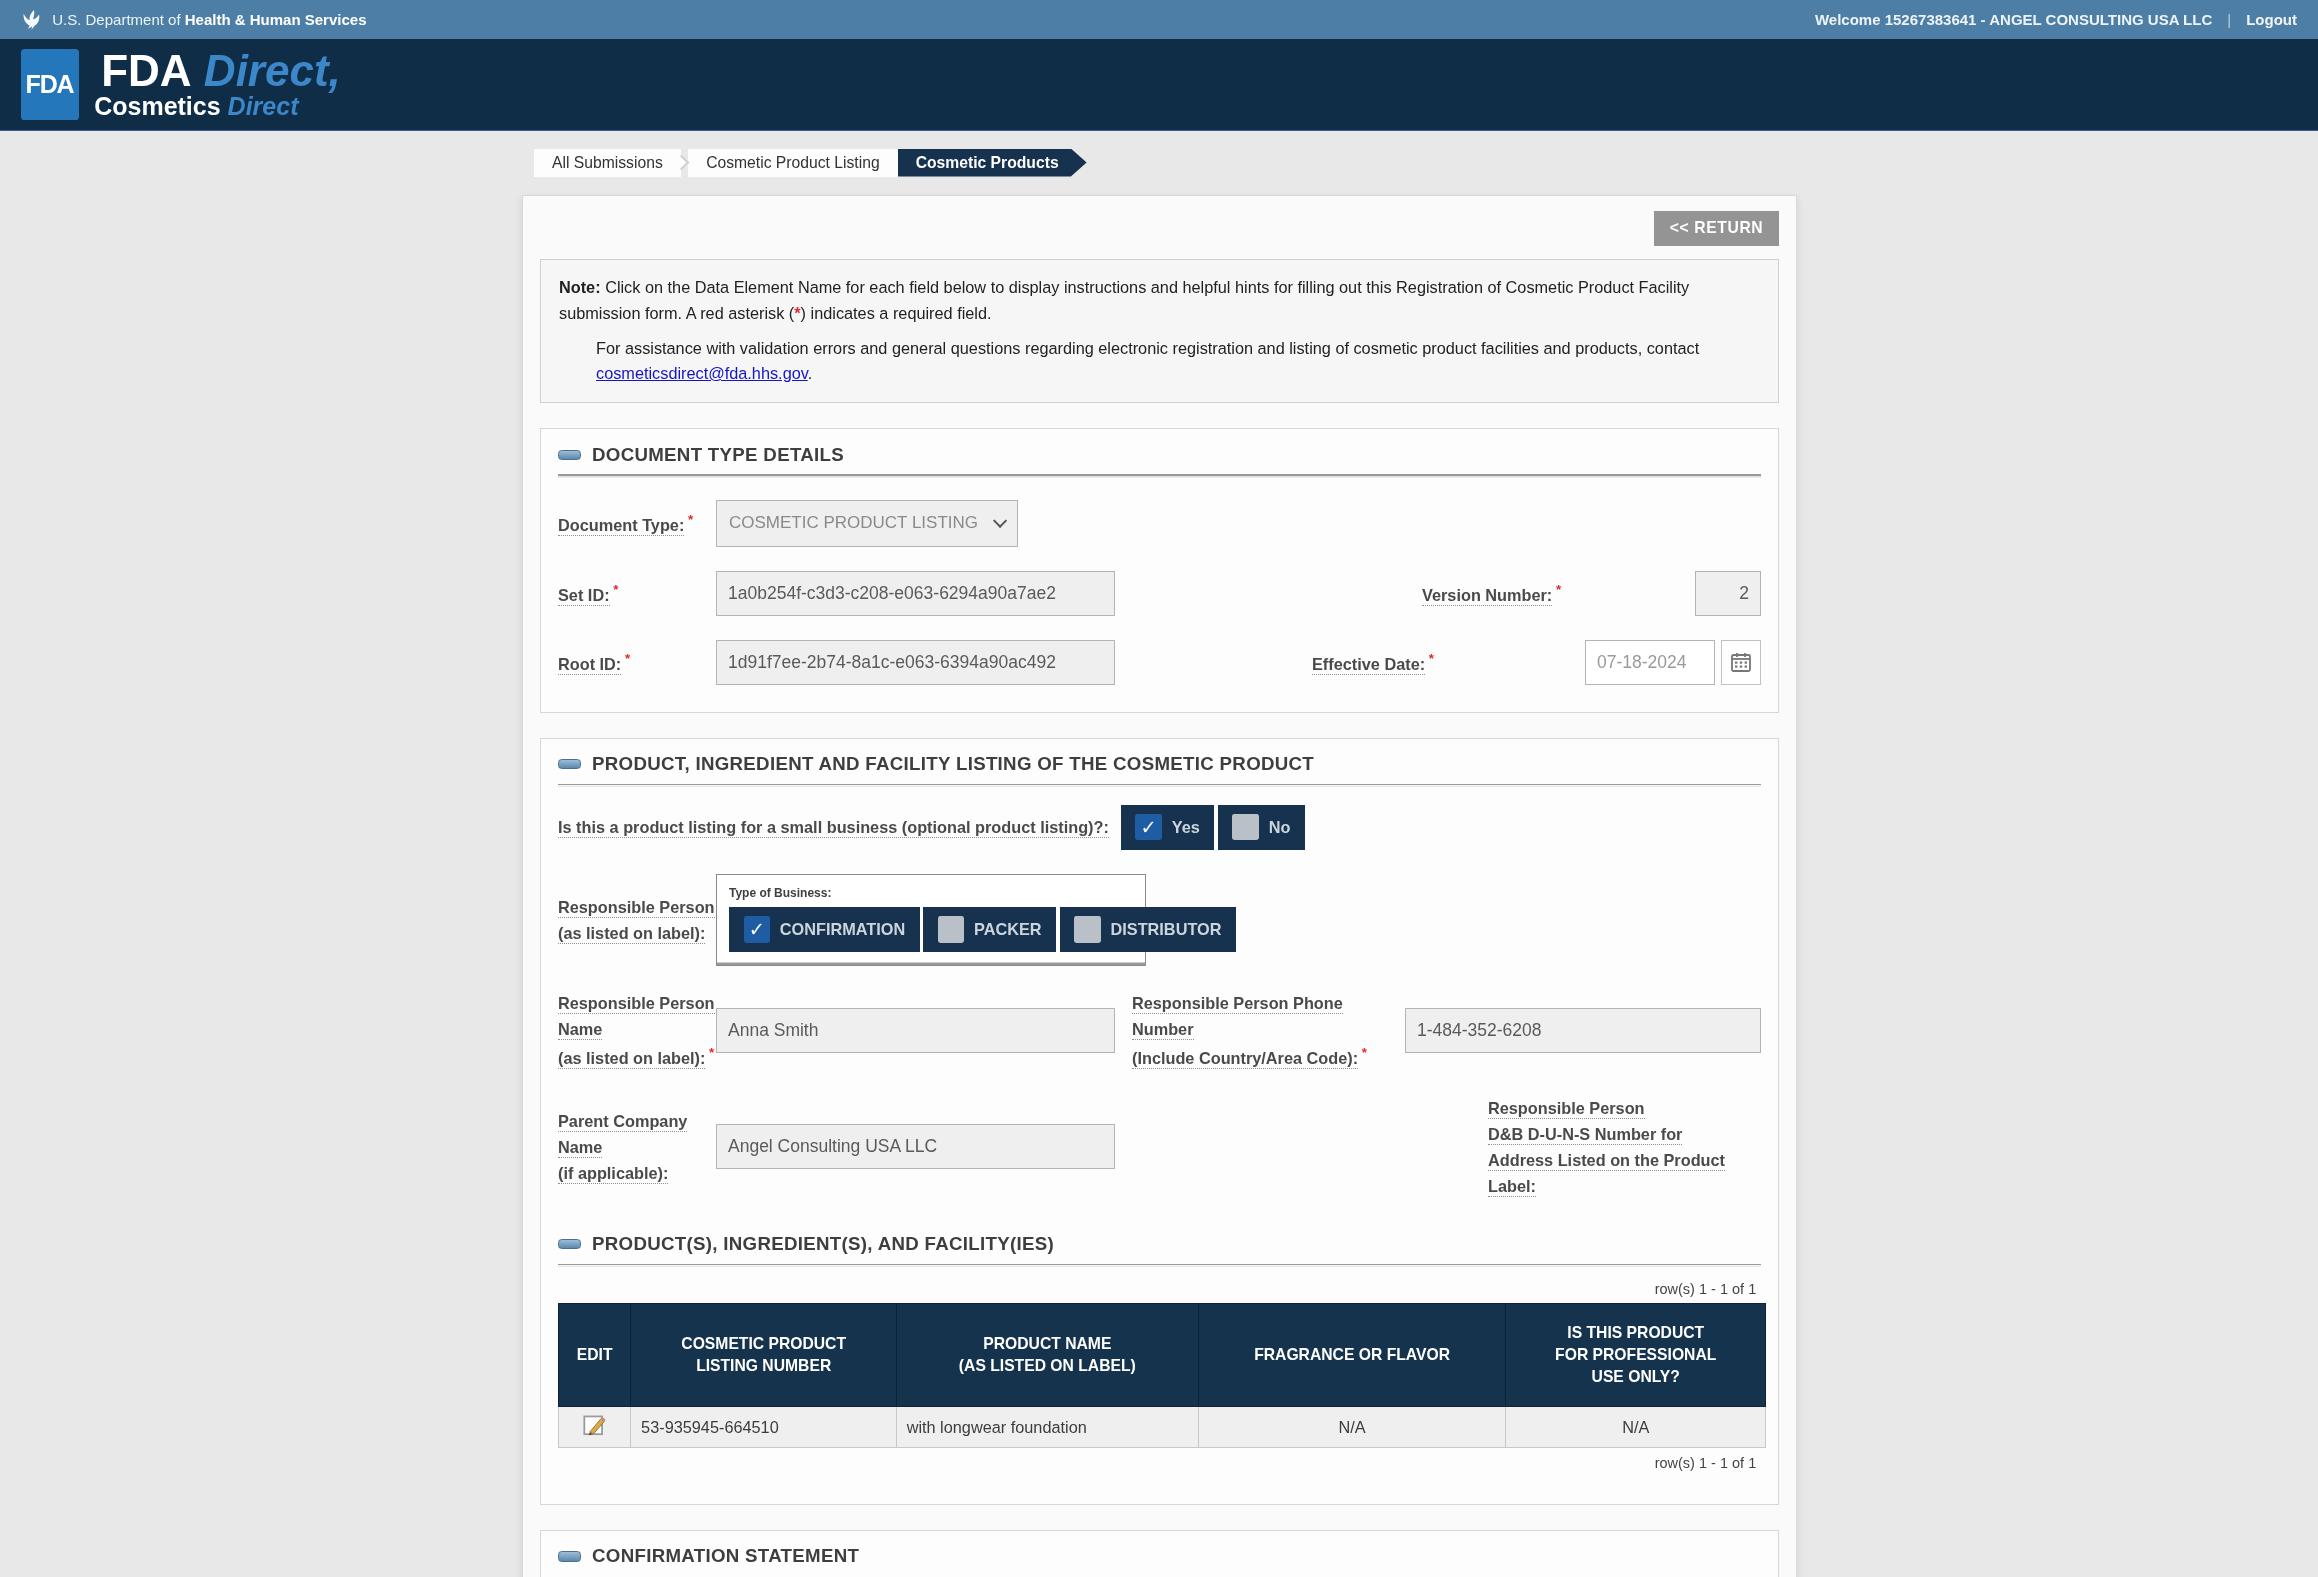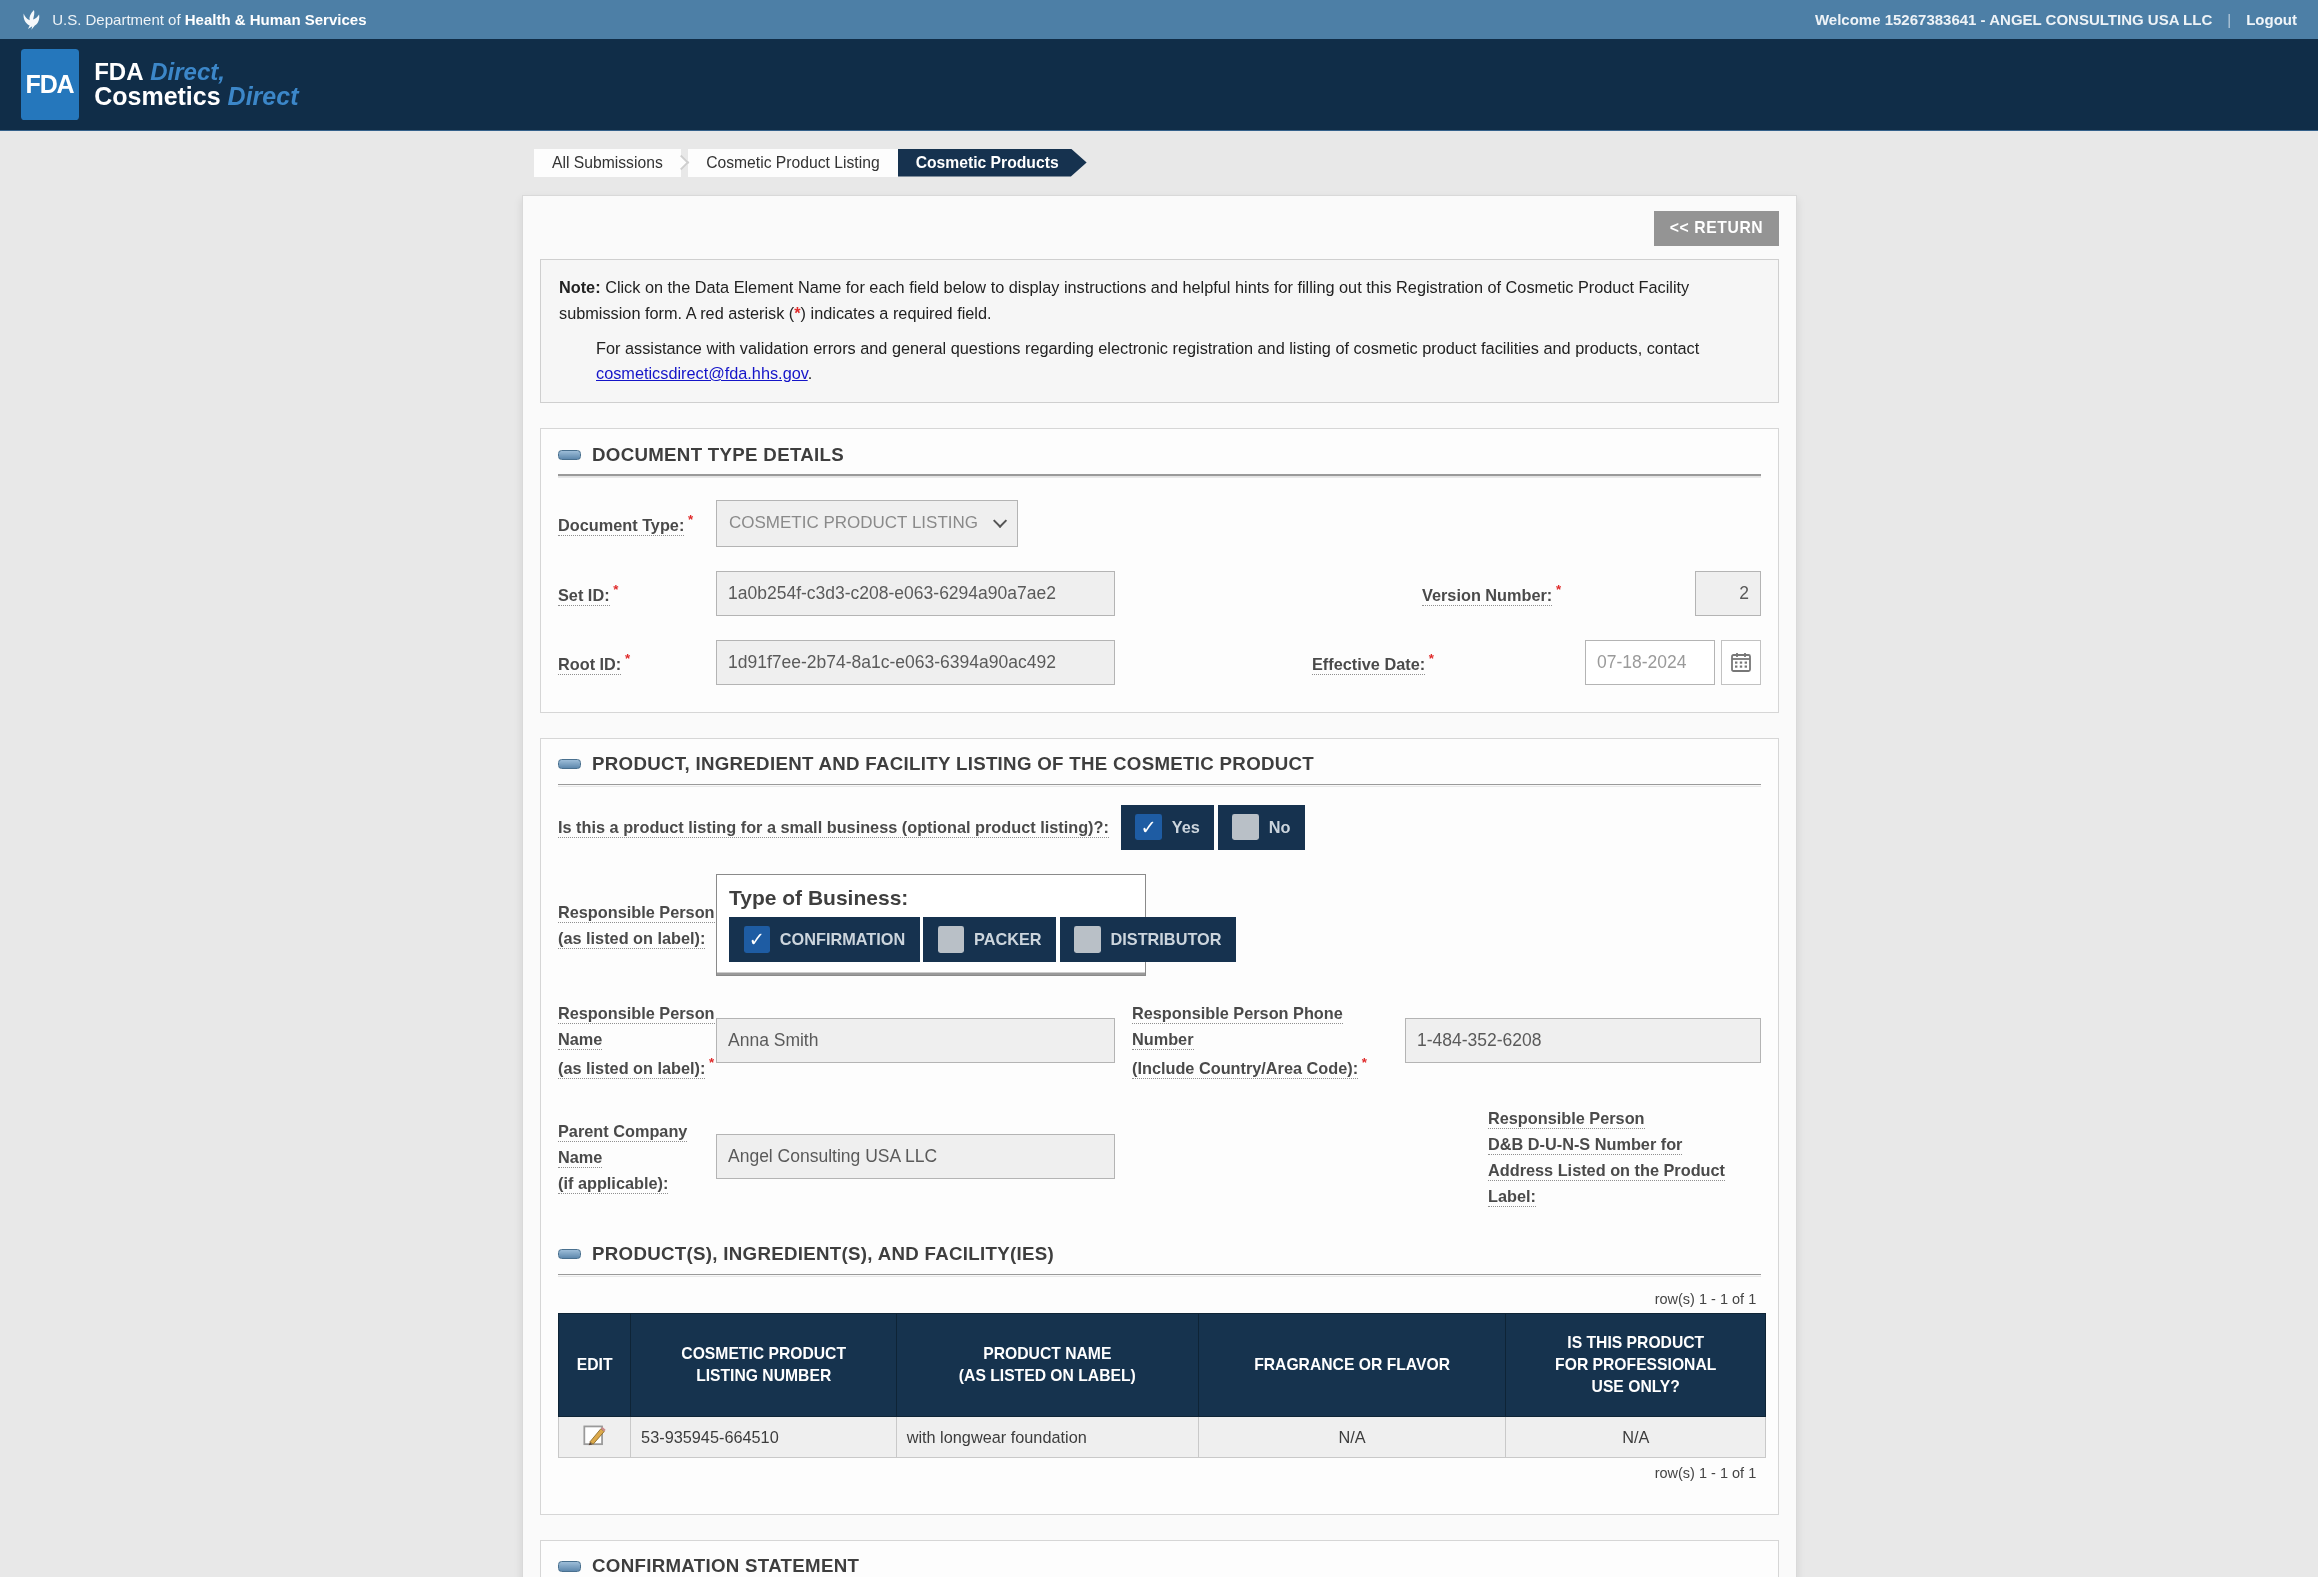--- a/index.html
+++ b/index.html
@@ -15,21 +15,21 @@
   .topbar a { color:#f0f5f9; text-decoration:none; font-weight:bold; }
   .dept b { font-weight:bold; color:#fff; }
 
   
   .site-header { height:92px; background:#102d48; display:flex; align-items:center;
     padding:0 20.5px; border-bottom:1.8px solid #35618a; }
   .brand-box { width:58px; height:71px; background:#2577bc; border-radius:3.6px;
     display:flex; align-items:center; justify-content:center; color:#fff;
     font-weight:bold; font-size:25px; letter-spacing:-1.2px; }
   .brand-text { margin-left:15.7px; line-height:1.02; }
-  .brand-text .l1 { font-size:24px; }
+  .brand-text .l1 { font-size:44px;margin-left:7px; }
   .brand-text .l2 { font-size:25px; }
   .bt-b { color:#fff; font-weight:bold; }
   .bt-i { color:#3c87c9; font-style:italic; font-weight:bold; }
 
   
   .crumbs { display:flex; align-items:center; margin:17px 0 0 534px; height:29px; }
   .crumb { background:#fdfdfd; color:#333; font-size:15.7px; padding:0 18px;
     height:28px; display:flex; align-items:center; }
   .crumb-sep { width:11px; height:11px; border-top:2.4px solid #cfcfcf;
     border-right:2.4px solid #cfcfcf; transform:rotate(45deg); margin:0 1.2px 0 -4.8px; background:#fdfdfd; }
@@ -81,21 +81,21 @@
 
   
   .chipset { display:flex; gap:3.6px; }
   .chip { background:#16324f; height:45px; display:flex; align-items:center;
     gap:9.7px; padding:0 14.5px; color:#ccd5dd; font-weight:bold; font-size:16.3px; cursor:pointer; }
   .cb { width:26.6px; height:26.6px; background:#b9c0c7; border-radius:2.4px; flex:none;
     display:flex; align-items:center; justify-content:center; color:#fff; font-size:19.3px; }
   .cb.checked { background:#1e5ca3; }
   .tob-box { border:1.2px solid #8a8a8a; background:#fff; padding:11px 12px 13.3px 12px;
     box-shadow:0 -2.4px 0 #9a9a9a inset; width:430px; }
-  .tob-title { font-size:21px; font-weight:bold; color:#3f3f3f; margin-bottom:7.2px; }
+  .tob-title { font-size:12px; font-weight:bold; color:#3f3f3f; margin-bottom:7.2px; }
 
   
   .rowcount { text-align:right; font-size:14.5px; color:#444; margin:15.7px 4.8px 6px 0; }
   table.grid { border-collapse:collapse; width:1208px; margin:0 auto; }
   table.grid th { background:#16334e; color:#fff; font-size:15.7px; font-weight:bold;
     padding:18px 8.5px; white-space:pre-line; line-height:1.4; border:0.6px solid #0e2436; }
   table.grid td { background:#efefef; border:0.6px solid #c9c9c9; font-size:16.3px;
     color:#3c3c3c; height:39px; padding:4.8px 9.7px; }
   td.c { text-align:center; }
   .rowcount.bottom { margin-top:7.2px; }

